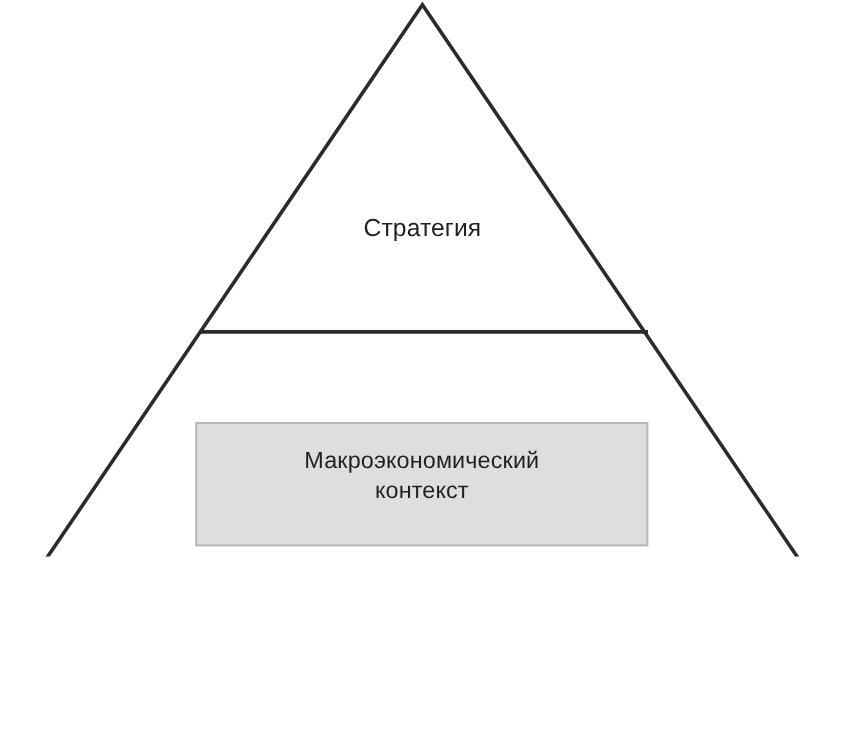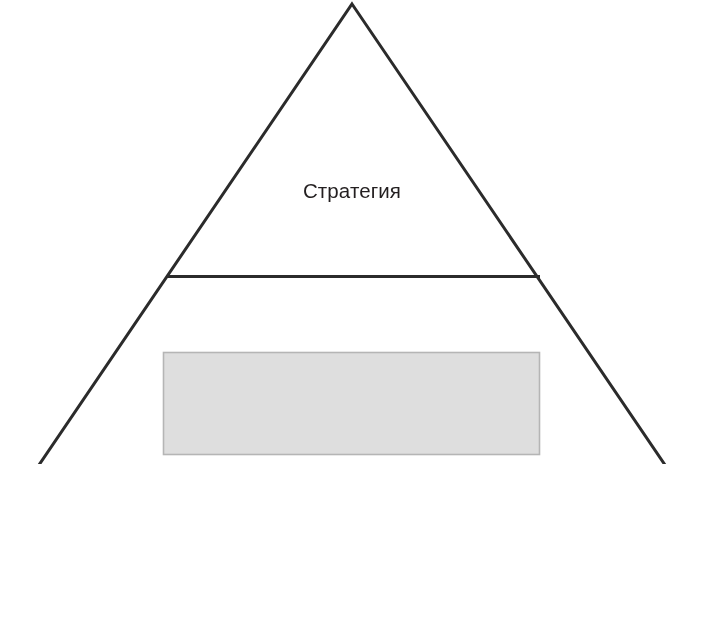--- a/index.html
+++ b/index.html
@@ -65,15 +65,17 @@
 
     <line x1="166" y1="276.5" x2="540" y2="276.5" stroke="#2b2b2b" stroke-width="3.2"></line>
 
     <rect x="163.5" y="352.5" width="376" height="102" fill="#dedede" stroke="#b5b5b5" stroke-width="1.6"></rect>
 
     <rect x="5.5" y="529.5" width="692" height="77" fill="#ffffff" stroke="#2b2b2b" stroke-width="3.2"></rect>
   </svg>
 
   <div class="layer-label" id="label-strategy">Стратегия</div>
 
+  <div class="layer-label" id="label-macro">Макроэкономический
+контекст</div>
 
 
 </div>
 
 </body></html>

